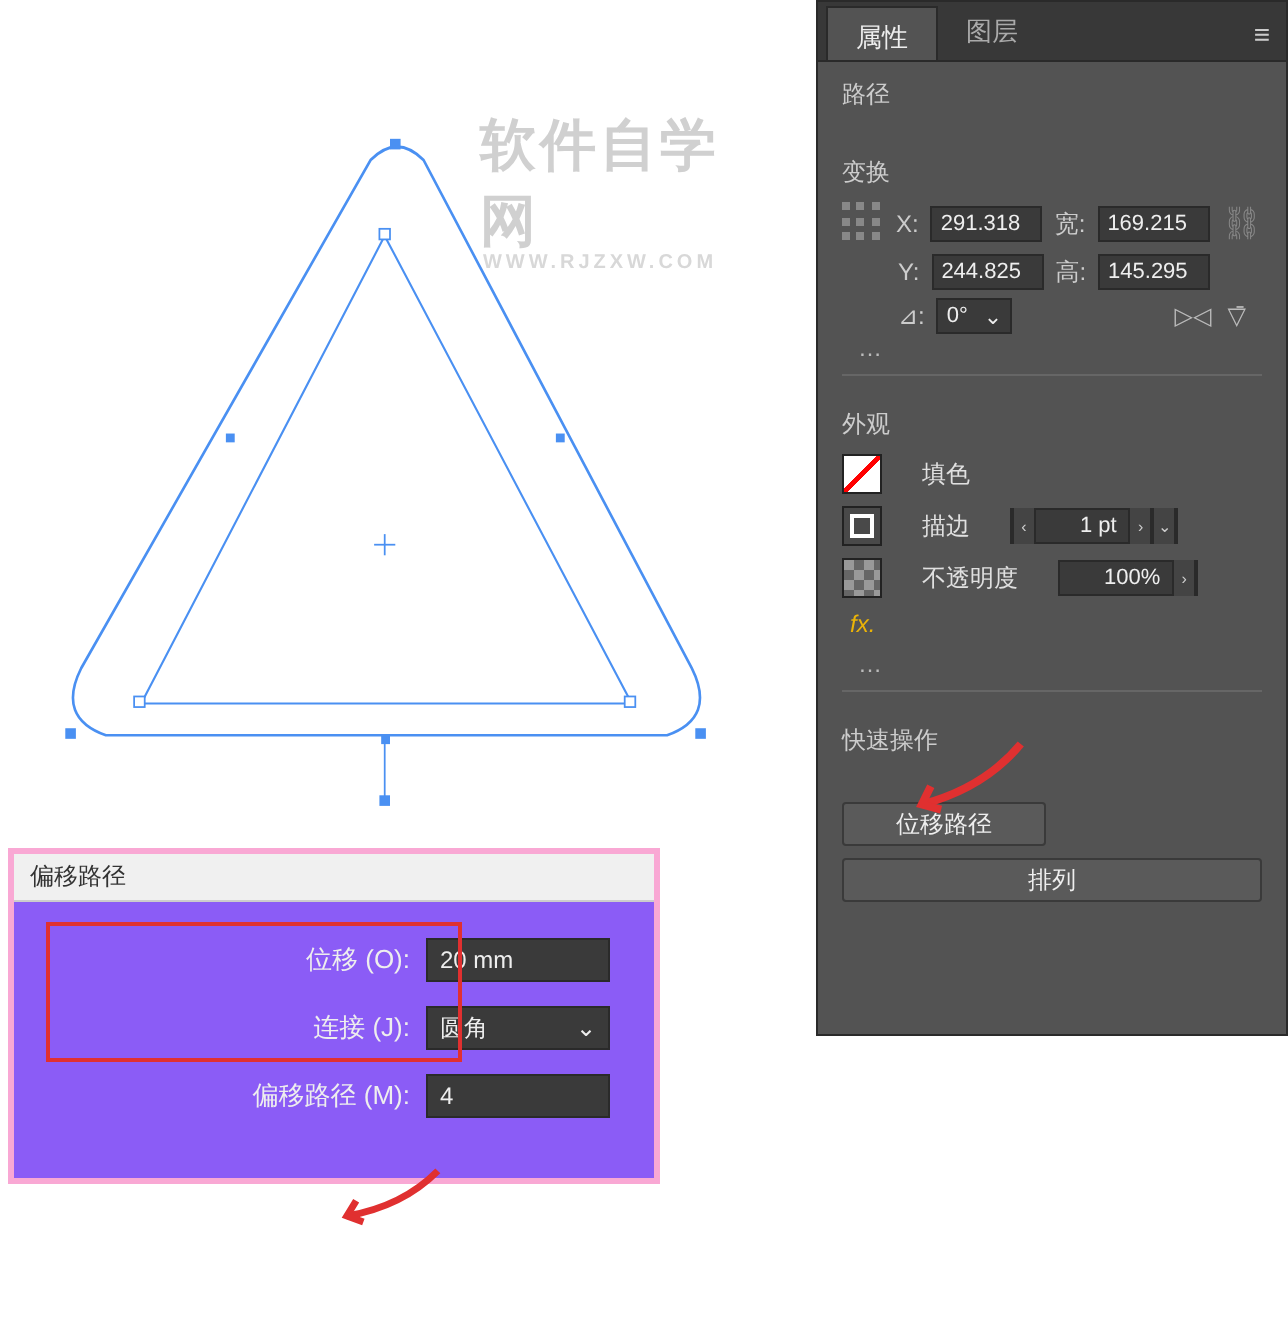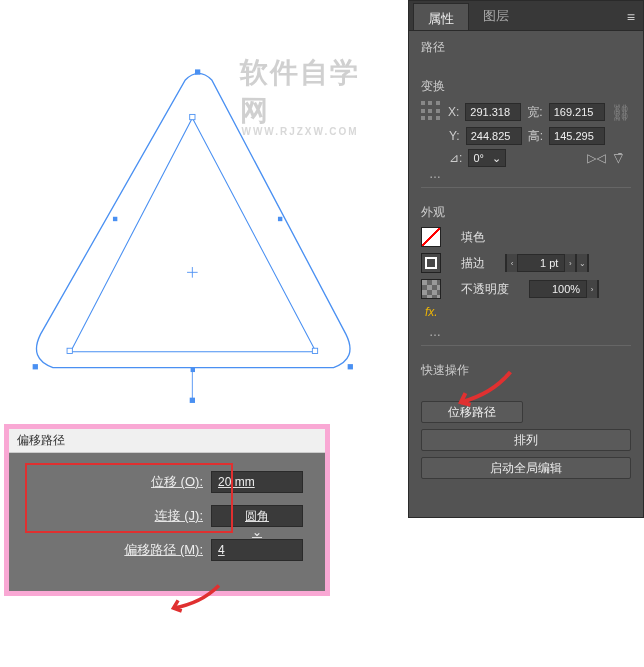--- a/index.html
+++ b/index.html
@@ -55,27 +55,27 @@
   .red-arrow.arrow1 { right: 130px; top: 356px; transform: rotate(195deg); }
   .red-arrow svg { width: 100%; height: 100%; }
   
   
   .canvas { position: absolute; left: 0; top: 0; width: 360px; height: 430px; }
   .canvas svg { width: 100%; height: 100%; }
   .watermark { position: absolute; top: 54px; left: 240px; font-family: "SimHei", sans-serif; font-size: 28px; color: #d0d0d0; font-weight: bold; letter-spacing: 2px; }
   .watermark .sub { font-size: 10px; letter-spacing: 2px; color: #d8d8d8; display: block; margin-top: -4px; text-align: center; }
   
   
-  .dialog { position: absolute; left: 4px; top: 424px; width: 326px; background: #737373; border: 5px solid #f9a8d4; color: #e0e0e0; font-size: 13px; text-decoration: underline; }
+  .dialog { position: absolute; left: 4px; top: 424px; width: 326px; background: #8b5cf6; border: 3px solid #f9a8d4; color: #e0e0e0; font-size: 13px; }
   .dialog-header { background: #f0f0f0; border-bottom: 1px solid #ccc; padding: 3px 8px; font-size: 12px; color: #333; }
   .dialog-body { padding: 18px 22px 18px 22px; position: relative; }
   .dialog-row { display: flex; align-items: center; gap: 8px; margin-bottom: 12px; justify-content: flex-end; }
   .dialog-row .dl-label { width: 84px; text-align: right; color: #eee; }
   .dialog input[type="text"] { background: #3a3a3a; border: 1px solid #2a2a2a; color: #eee; font-size: 12px; padding: 3px 6px; height: 22px; width: 92px; }
-  .dialog select, .d-select { background: #3a3a3a; border: 1px solid #2a2a2a; color: #eee; font-size: 12px; padding: 2px 6px; height: 22px; width: 92px; display: flex; align-items: center; justify-content: space-between; flex-direction: column; }
+  .dialog select, .d-select { background: #3a3a3a; border: 1px solid #2a2a2a; color: #eee; font-size: 12px; padding: 2px 6px; height: 22px; width: 92px; display: flex; align-items: center; justify-content: space-between; }
   .red-box { position: absolute; border: 2px solid #e03030; pointer-events: none; }
   .red-box.rb1 { left: 16px; top: 10px; width: 208px; height: 70px; }
   .dialog-footer { display: flex; align-items: center; gap: 14px; margin-top: 12px; }
   .chk { display: flex; align-items: center; gap: 6px; }
   .chk input { width: 14px; height: 14px; accent-color: #3b82f6; }
   .pill-btn { background: transparent; border: 1.5px solid #e0e0e0; border-radius: 14px; color: #eee; height: 28px; min-width: 82px; display: flex; align-items: center; justify-content: center; cursor: pointer; font-size: 13px; }
   .red-arrow.arrow2 { left: 164px; top: 570px; transform: rotate(200deg); width: 56px; height: 56px; }
 </style>
 </head>
 <body>
@@ -205,21 +205,20 @@
     <div class="dots">…</div>
     <div class="underline"></div>
   </div>
 
   <div class="section">
     <div class="section-title">快速操作</div>
   </div>
   <div class="quick-btns">
     <div class="qbtn half">位移路径</div>
     <div class="qbtn full">排列</div>
-    <div class="qbtn full">启动全局编辑</div>
   </div>
 
   <div class="red-arrow arrow1">
     <svg viewBox="0 0 64 64">
         <path d="M8 56 Q 20 30 48 14" stroke="#e03030" stroke-width="4" fill="none"></path>
         <path d="M48 14 L38 14 L48 14 L46 24" stroke="#e03030" stroke-width="4" fill="none"></path>
       </svg>
   </div>
 </div>
 

